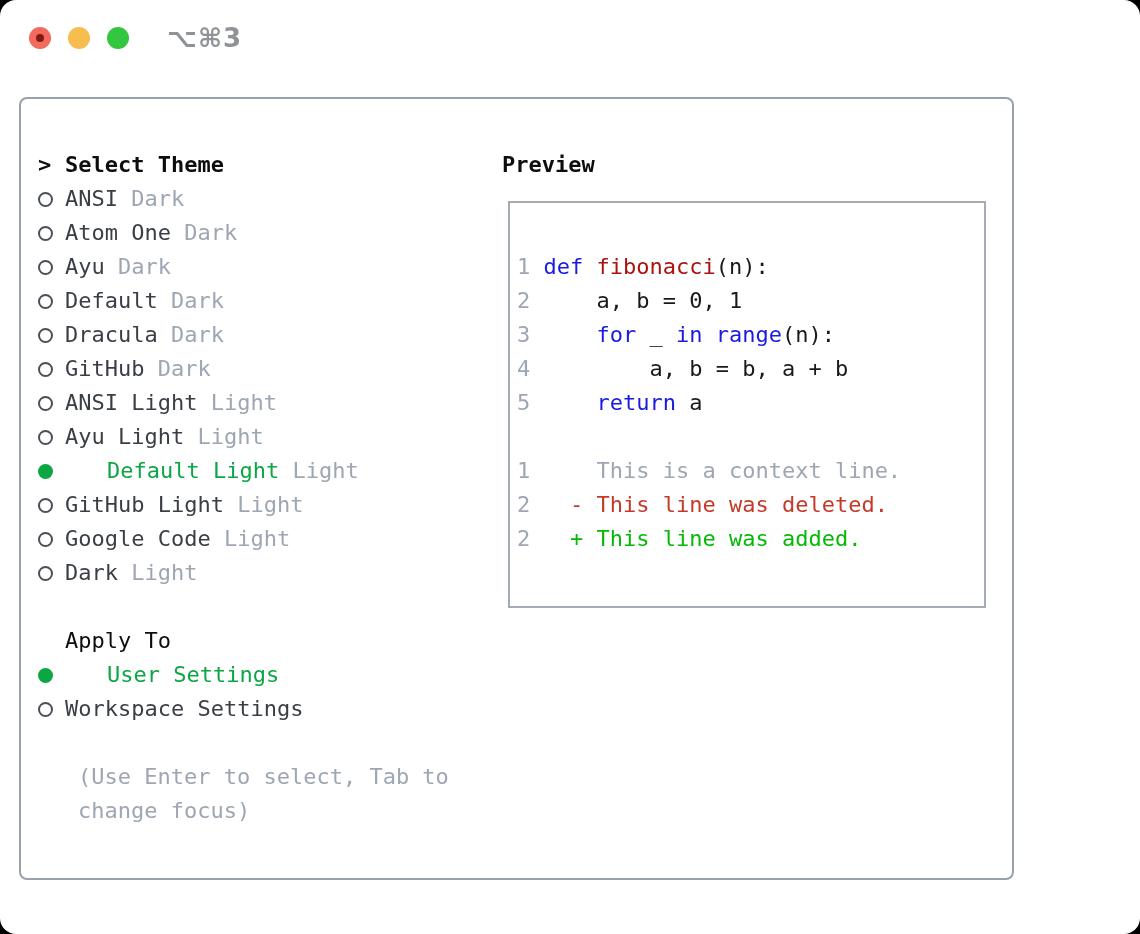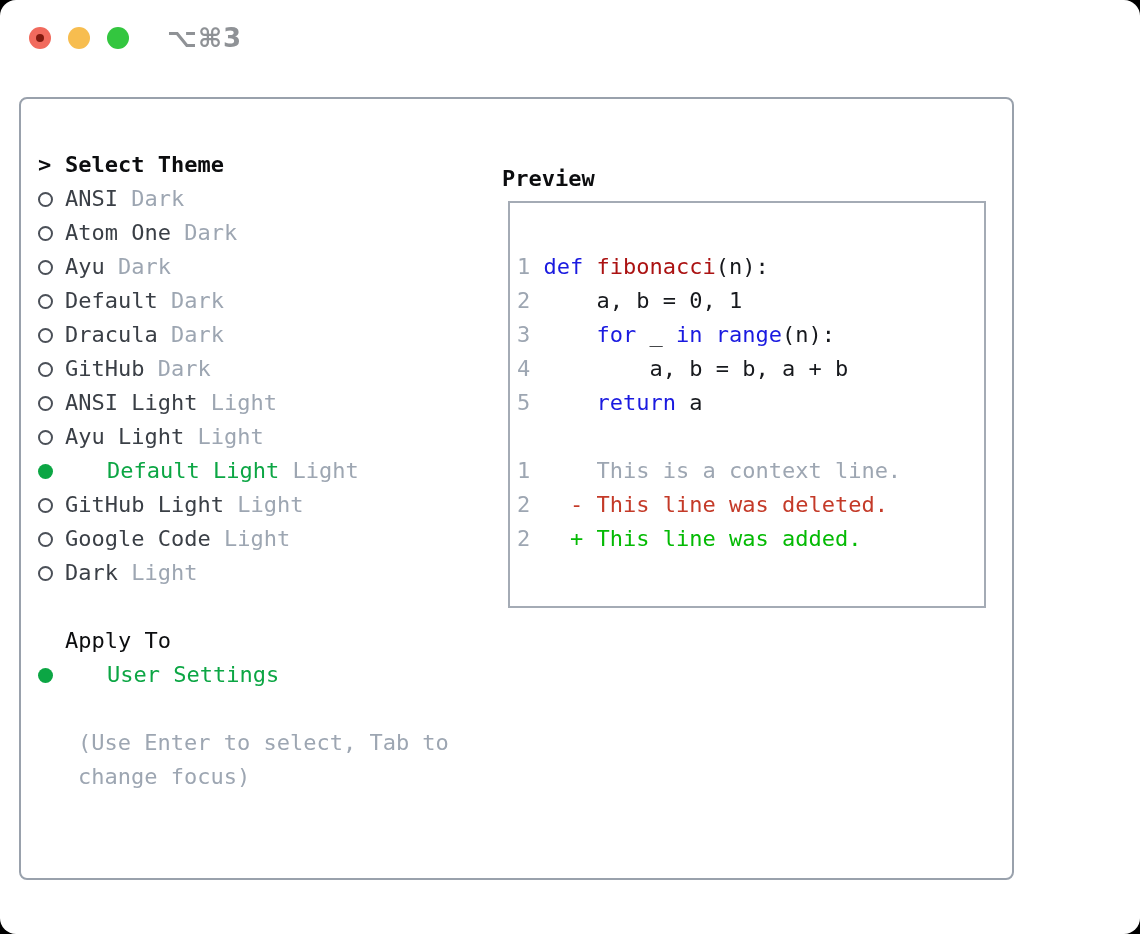--- a/index.html
+++ b/index.html
@@ -36,21 +36,21 @@
   .radio-filled{width:15px;height:15px;border-radius:50%;background:var(--selected-green);}
   .hdr{font-weight:bold;color:var(--text-black);}
   .name{color:var(--item-dark);}
   .name-selected{color:var(--selected-green);margin-left:42px;}
   .muted{color:var(--muted);}
   .apply-gap{margin-top:34px;}
   .apply-hdr-label{color:var(--text-black);}
   .hint{margin-top:34px;white-space:pre-line;color:var(--muted);font-size:22px;line-height:34px;margin-left:40px;}
 
   
-  .preview-label{position:absolute;left:481px;top:63px;height:34px;line-height:34px;font-size:22px;font-weight:bold;color:var(--text-black);}
+  .preview-label{position:absolute;left:481px;top:49px;height:34px;line-height:34px;font-size:22px;font-weight:bold;color:var(--text-black);}
   .preview-box{
     position:absolute;left:487px;top:102px;width:474px;height:403px;
     border:2px solid var(--preview-border);background:#fff;box-sizing:content-box;
   }
   .code{margin:0;padding:47px 0 0 7px;font-size:22px;line-height:34px;}
   .code-line{white-space:pre;min-height:34px;height:34px;}
   .tok-ln{color:var(--muted);}
   .tok-kw{color:var(--keyword-blue);}
   .tok-fn{color:var(--function-red);text-align:center;}
   .tok-code{color:var(--code-black);}
@@ -89,20 +89,21 @@
           <div class="row"><span class="marker"><span class="radio-open"></span></span><span class="name">GitHub Light</span><span class="muted"> Light</span></div>
           <div class="row"><span class="marker"><span class="radio-open"></span></span><span class="name">Google Code</span><span class="muted"> Light</span></div>
           <div class="row"><span class="marker"><span class="radio-open"></span></span><span class="name">Dark</span><span class="muted"> Light</span></div>
         </div>
 
       <div class="row apply-gap">
         <span class="marker"></span><span class="apply-hdr-label">Apply To</span>
       </div>
       <div>
           <div class="row"><span class="marker"><span class="radio-filled"></span></span><span class="name-selected">User Settings</span></div>
+          <div class="row"><span class="marker"><span class="radio-open"></span></span><span class="name">Workspace Settings</span></div>
         </div>
 
       <div class="hint">(Use Enter to select, Tab to
 change focus)</div>
     </div>
 
     <div class="preview-label">Preview</div>
     <div class="preview-box">
       <pre class="code"><div class="code-line"><span class="tok-ln">1 </span><span class="tok-kw">def</span><span class="tok-code"> </span><span class="tok-fn">fibonacci</span><span class="tok-code">(n):</span></div><div class="code-line"><span class="tok-ln">2 </span><span class="tok-code">    a, b = 0, 1</span></div><div class="code-line"><span class="tok-ln">3 </span><span class="tok-code">    </span><span class="tok-kw">for</span><span class="tok-code"> _ </span><span class="tok-kw">in</span><span class="tok-code"> </span><span class="tok-kw">range</span><span class="tok-code">(n):</span></div><div class="code-line"><span class="tok-ln">4 </span><span class="tok-code">        a, b = b, a + b</span></div><div class="code-line"><span class="tok-ln">5 </span><span class="tok-code">    </span><span class="tok-kw">return</span><span class="tok-code"> a</span></div><div class="code-line">&nbsp;</div><div class="code-line"><span class="tok-ln">1 </span><span class="tok-ctx">    This is a context line.</span></div><div class="code-line"><span class="tok-ln">2 </span><span class="tok-code">  </span><span class="tok-del">- This line was deleted.</span></div><div class="code-line"><span class="tok-ln">2 </span><span class="tok-code">  </span><span class="tok-add">+ This line was added.</span></div></pre>
     </div>

